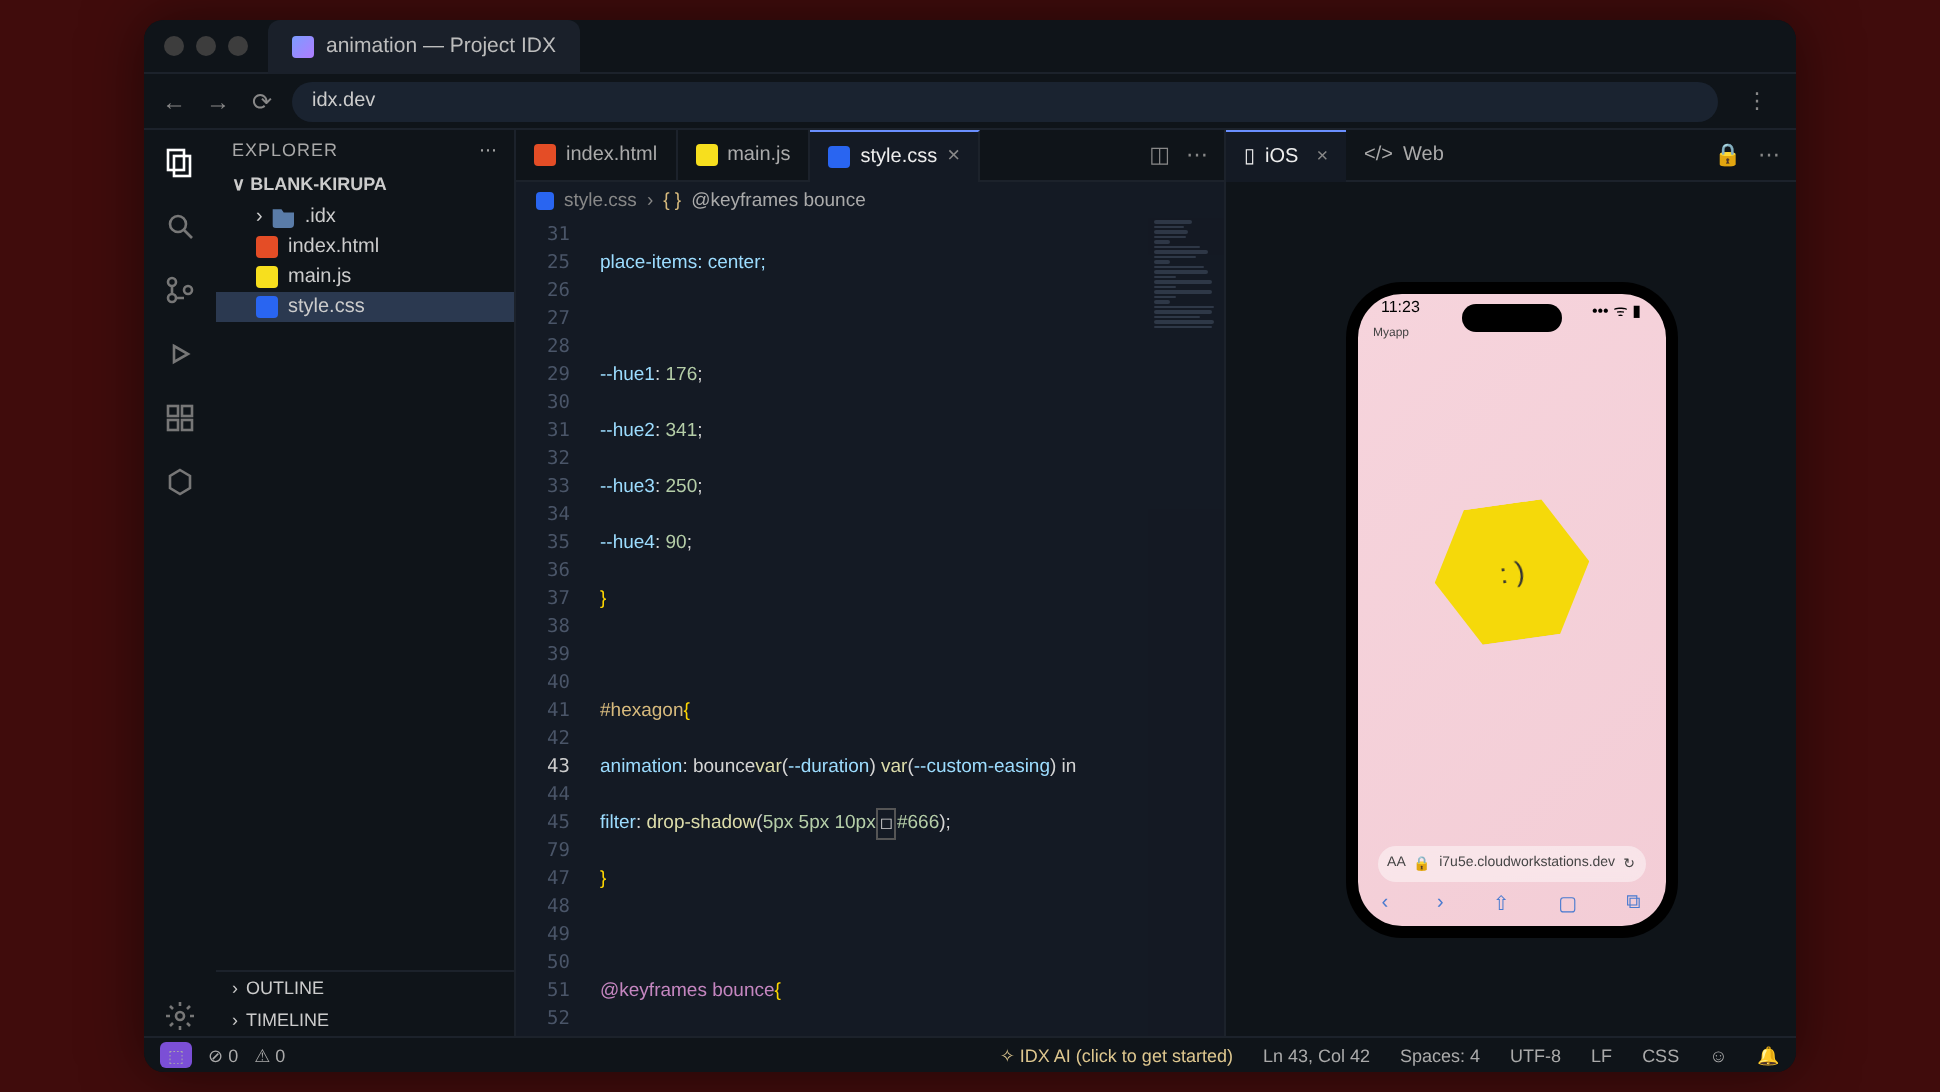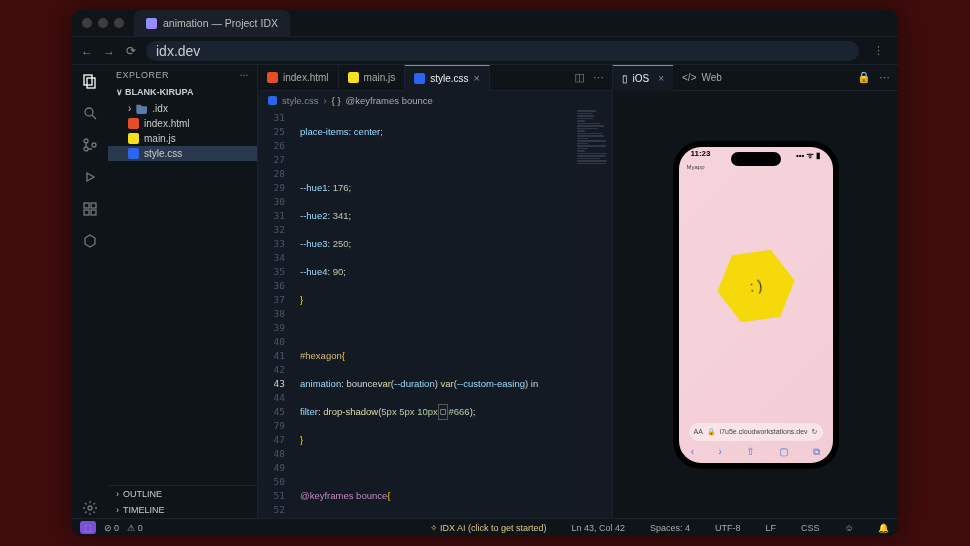--- a/index.html
+++ b/index.html
@@ -39,21 +39,21 @@
     padding:0 12px;
     height:27px;
     font-size:10.5px;
     color:#bdbdbd;
     border-radius:6px 6px 0 0;
   }
   .logo-icon { width:11px;height:11px; background:linear-gradient(135deg,#7c9cff,#b07cff); border-radius:2px; }
   
   .urlbar { height:28px; display:flex; align-items:center; gap:8px; padding:0 8px; background:#0f1419; border-bottom:1px solid #1c222b;}
   .nav-icn { width:14px; height:14px; display:flex; align-items:center; justify-content:center; color:#888; font-size:12px; }
-  .url-field { flex:1; background:#1a2330; border-radius:12px; height:20px; display:flex; align-items:center; padding:0 10px; color:#ccc; font-size:14px;}
+  .url-field { flex:1; background:#1a2330; border-radius:12px; height:20px; display:flex; align-items:center; padding:0 10px; color:#ccc; font-size:10px;}
   .url-dots { padding:0 6px; color:#888; }
   
   .main { flex:1; display:flex; overflow:hidden; }
   .activitybar { width:36px; background:#0f1419; display:flex; flex-direction:column; align-items:center; padding-top:6px; gap:12px; }
   .activitybar .ab { width:20px; height:20px; color:#777; display:flex; align-items:center; justify-content:center; }
   .activitybar .ab.active { color:#fff; }
   .sidebar { width:150px; background:#0f1419; border-right:1px solid #1c222b; display:flex; flex-direction:column; font-size:10px; }
   .sb-head { display:flex; justify-content:space-between; padding:5px 8px; color:#aaa; letter-spacing:.5px; font-size:9px;}
   .sb-proj { padding:2px 8px; color:#ccc; font-size:9px; font-weight:600;}
   .tree { padding:2px 0;}
@@ -92,36 +92,36 @@
   
   .preview-pane { width:286px; background:#0f1419; border-left:1px solid #1c222b; display:flex; flex-direction:column;}
   .preview-tabs { height:26px; display:flex; align-items:center; background:#0f1419; border-bottom:1px solid #1c222b;}
   .ptab { display:flex; align-items:center; gap:5px; padding:0 9px; height:26px; font-size:10px; color:#aaa;}
   .ptab.active { background:#141a24; color:#eee; border-top:1px solid #6a8fff;}
   .device-sel { height:22px; display:flex; align-items:center; justify-content:space-between; padding:0 10px; background:#141a24; font-size:10px; color:#ccc;}
   .preview-body { flex:1; display:flex; align-items:center; justify-content:center; background:#0f1419;}
   .phone { width:166px; height:328px; background:#000; border-radius:28px; padding:6px; position:relative;}
   .phone-screen { width:100%; height:100%; background:linear-gradient(135deg,#f6d4dc,#f3cdd6); border-radius:22px; position:relative; overflow:hidden;}
   .notch { position:absolute; top:5px; left:50%; transform:translateX(-50%); width:50px; height:14px; background:#000; border-radius:8px; z-index:5;}
-  .status-row { position:absolute; top:2px; left:0; right:0; display:flex; justify-content:space-between; padding:0 12px; font-size:8px; color:#000; font-weight:700; z-index:4;text-align:center;}
+  .status-row { position:absolute; top:2px; left:0; right:0; display:flex; justify-content:space-between; padding:0 12px; font-size:8px; color:#000; font-weight:400; z-index:4;text-align:center;}
   .app-label { position:absolute; top:17px; left:8px; font-size:6px; color:#444;}
   .hexagon {
     position:absolute; left:50%; top:44%; transform:translate(-50%,-50%) rotate(-8deg);
     width:78px; height:68px; background:#f5d90a;
     clip-path:polygon(25% 0,75% 0,100% 50%,75% 100%,25% 100%,0 50%);
     display:flex; align-items:center; justify-content:center;
     filter:drop-shadow(4px 6px 8px rgba(0,0,0,.25));
     font-size:14px; color:#333;
   }
   .phone-url { position:absolute; bottom:22px; left:10px; right:10px; height:18px; background:rgba(255,255,255,.45); border-radius:9px; display:flex; align-items:center; justify-content:center; font-size:7px; color:#444; gap:4px; backdrop-filter:blur(3px);}
   .phone-toolbar { position:absolute; bottom:3px; left:0; right:0; height:16px; display:flex; justify-content:space-around; align-items:center; color:#4a7bd0; font-size:10px;}
   
   .statusbar { height:18px; background:#0f1419; border-top:1px solid #1c222b; display:flex; align-items:center; font-size:9px; color:#aaa; padding:0 8px; gap:12px;}
   .statusbar .sb-l { display:flex; gap:8px; align-items:center;}
-  .statusbar .sb-r { margin-left:auto; display:flex; gap:25px; align-items:center;}
+  .statusbar .sb-r { margin-left:auto; display:flex; gap:15px; align-items:center;}
   .pill { background:#2c4a7a; border-radius:3px; padding:0 4px; height:13px; display:flex; align-items:center; font-size:8.5px;}
   .ai-pill { color:#dec78f;}
   svg { display:block; }
 </style>
 </head>
 <body>
 
 <div class="window">
 
   <div class="titlebar">

